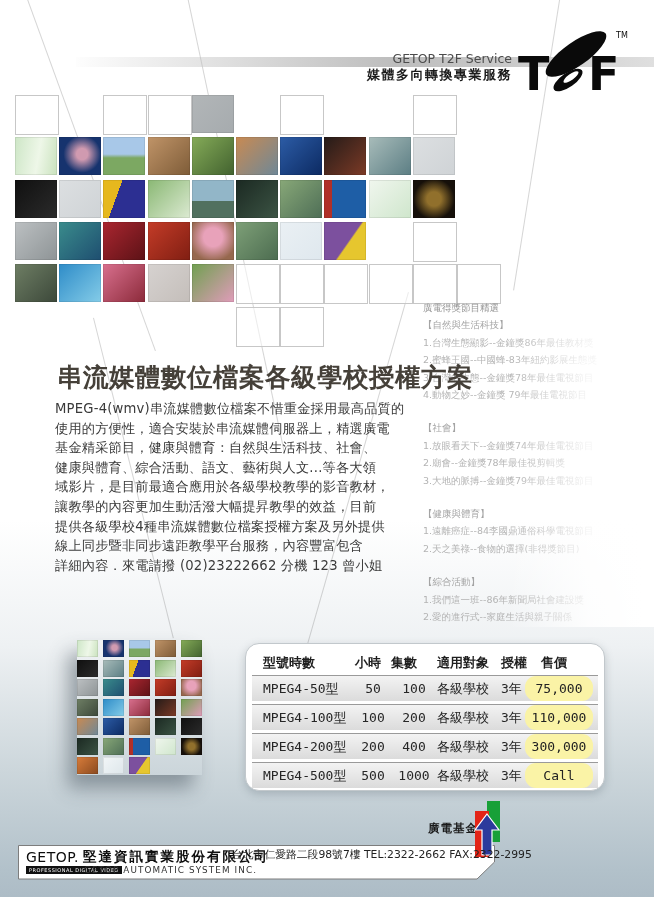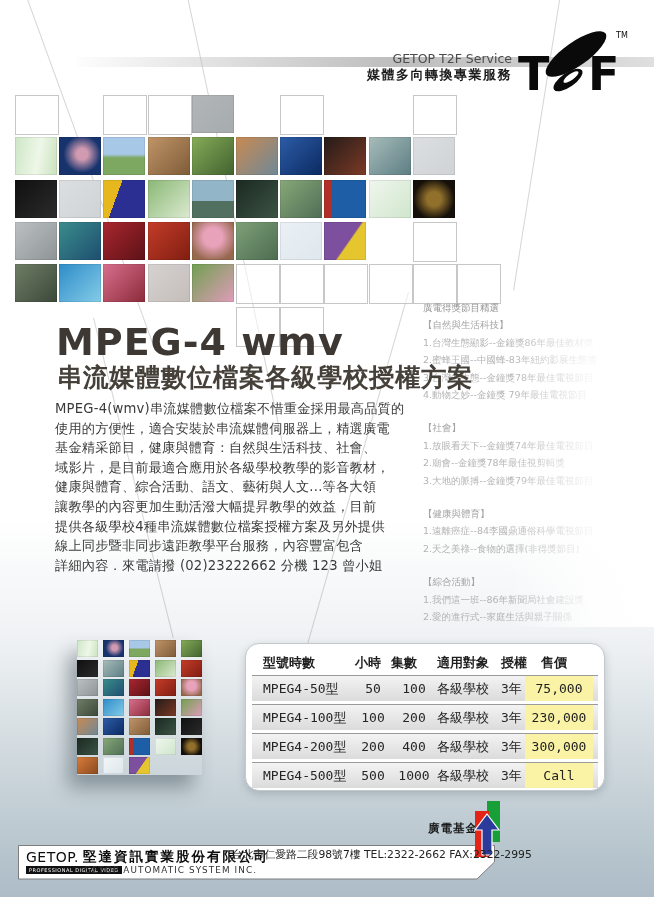--- a/index.html
+++ b/index.html
@@ -42,21 +42,21 @@
     border-radius:14px;box-shadow:0 3px 9px rgba(80,92,104,.28);z-index:4;}
   .tgrid{display:grid;grid-template-columns:92px 36px 46px 64px 40px 68px;align-items:center;}
   .thead{position:absolute;left:17px;top:10px;width:346px;height:18px;font-size:13px;font-weight:bold;color:#1f1f1f;}
   .trow{position:absolute;left:6px;width:346px;height:25px;border-top:1px solid #9a9a9a;
     background:linear-gradient(180deg,#f3f3f3,#dbdbdb);}
   .trow .tgrid{position:absolute;left:11px;top:0;width:335px;height:100%;}
   .tcell{font-size:13px;color:#262626;font-family:"DejaVu Sans Mono","Liberation Mono",monospace;}
   .tcell.num{text-align:center;}
   .pricecell{position:absolute;right:5px;top:0;width:68px;height:100%;background:#faf3a6;
     display:flex;align-items:center;justify-content:center;font-size:13px;color:#222;
-    font-family:"DejaVu Sans Mono","Liberation Mono",monospace;}
+    font-family:"DejaVu Sans Mono","Liberation Mono",monospace;border-radius:11px;}
 
   
   .fund-label{position:absolute;left:428px;top:821px;font-size:11.5px;font-weight:bold;color:#1a1a1a;letter-spacing:1px;z-index:5;}
   .fund-logo{position:absolute;left:472px;top:797px;width:34px;height:64px;z-index:6;}
   .fbar{position:absolute;left:18px;top:845px;width:478px;height:35px;z-index:5;}
   .getop-block{position:absolute;left:26px;top:849px;z-index:6;}
   .getop-word{font-size:14px;font-weight:400;letter-spacing:.5px;color:#0c0c0c;line-height:17px;}
   .getop-sub{background:#111;color:#fff;font-size:5px;letter-spacing:.5px;padding:1px 3px;text-align:center;}
   .co-zh{position:absolute;left:83px;top:848px;font-size:13.5px;font-weight:bold;letter-spacing:2px;color:#0f0f0f;z-index:6;}
   .co-en{position:absolute;left:84px;top:865px;font-size:8.8px;letter-spacing:1.1px;color:#333;z-index:6;}
@@ -185,28 +185,27 @@
       <div class="aw-item">3.大地的脈搏--金鐘獎79年最佳電視節目</div>
       <div class="aw-head">【健康與體育】</div>
       <div class="aw-item">1.遠離癌症--84李國鼎通俗科學電視節目</div>
       <div class="aw-item">2.天之美祿--食物的選擇(非得獎節目)</div>
       <div class="aw-head">【綜合活動】</div>
       <div class="aw-item">1.我們這一班--86年新聞局社會建設獎</div>
       <div class="aw-item">2.愛的進行式--家庭生活與親子關係</div>
     </div>
   <div class="aw-fade"></div>
 
-  <div class="title1">MPEG-4 wmv</div>
   <div class="title2">串流媒體數位檔案各級學校授權方案</div>
   <div class="bodytext">
       <div>MPEG-4(wmv)串流媒體數位檔案不惜重金採用最高品質的</div>
       <div>使用的方便性，適合安裝於串流媒體伺服器上，精選廣電</div>
       <div>基金精采節目，健康與體育：自然與生活科技、社會、</div>
+      <div>健康與體育、綜合活動、語文、藝術與人文...等各大領</div>
       <div>域影片，是目前最適合應用於各級學校教學的影音教材，</div>
-      <div>健康與體育、綜合活動、語文、藝術與人文...等各大領</div>
       <div>讓教學的內容更加生動活潑大幅提昇教學的效益，目前</div>
       <div>提供各級學校4種串流媒體數位檔案授權方案及另外提供</div>
       <div>線上同步暨非同步遠距教學平台服務，內容豐富包含</div>
       <div>詳細內容．來電請撥 (02)23222662 分機 123 曾小姐</div>
     </div>
 
   <div class="panel">
     <div class="thead tgrid">
         <div>型號時數</div>
         <div>小時</div>
@@ -220,21 +219,21 @@
           <div class="pricecell">75,000</div>
           <div class="tgrid">
             <div class="tcell">MPEG4-50型</div>
             <div class="tcell num">50</div>
             <div class="tcell num">100</div>
             <div class="tcell">各級學校</div>
             <div class="tcell">3年</div>
           </div>
         </div>
         <div class="trow" style="top: 60px;">
-          <div class="pricecell">230,000</div>
+          <div class="pricecell">110,000</div>
           <div class="tgrid">
             <div class="tcell">MPEG4-100型</div>
             <div class="tcell num">100</div>
             <div class="tcell num">200</div>
             <div class="tcell">各級學校</div>
             <div class="tcell">3年</div>
           </div>
         </div>
         <div class="trow" style="top: 89px;">
           <div class="pricecell">300,000</div>

